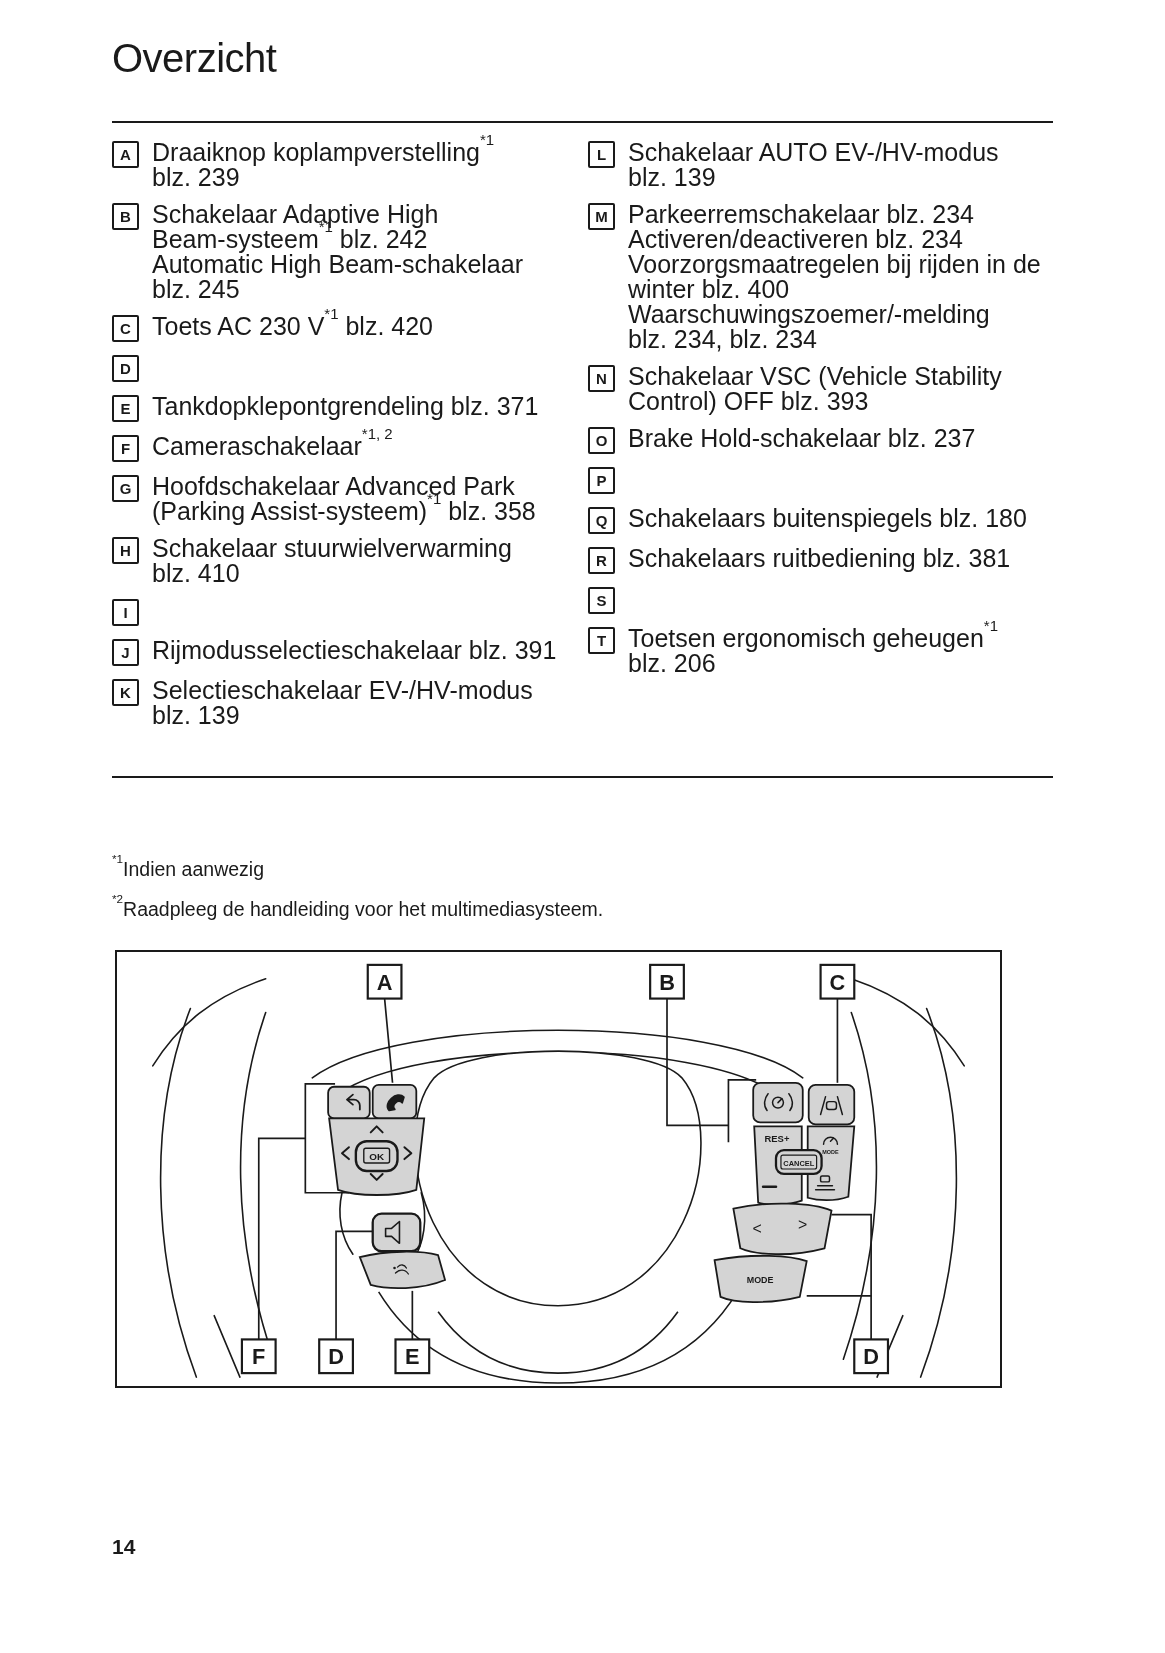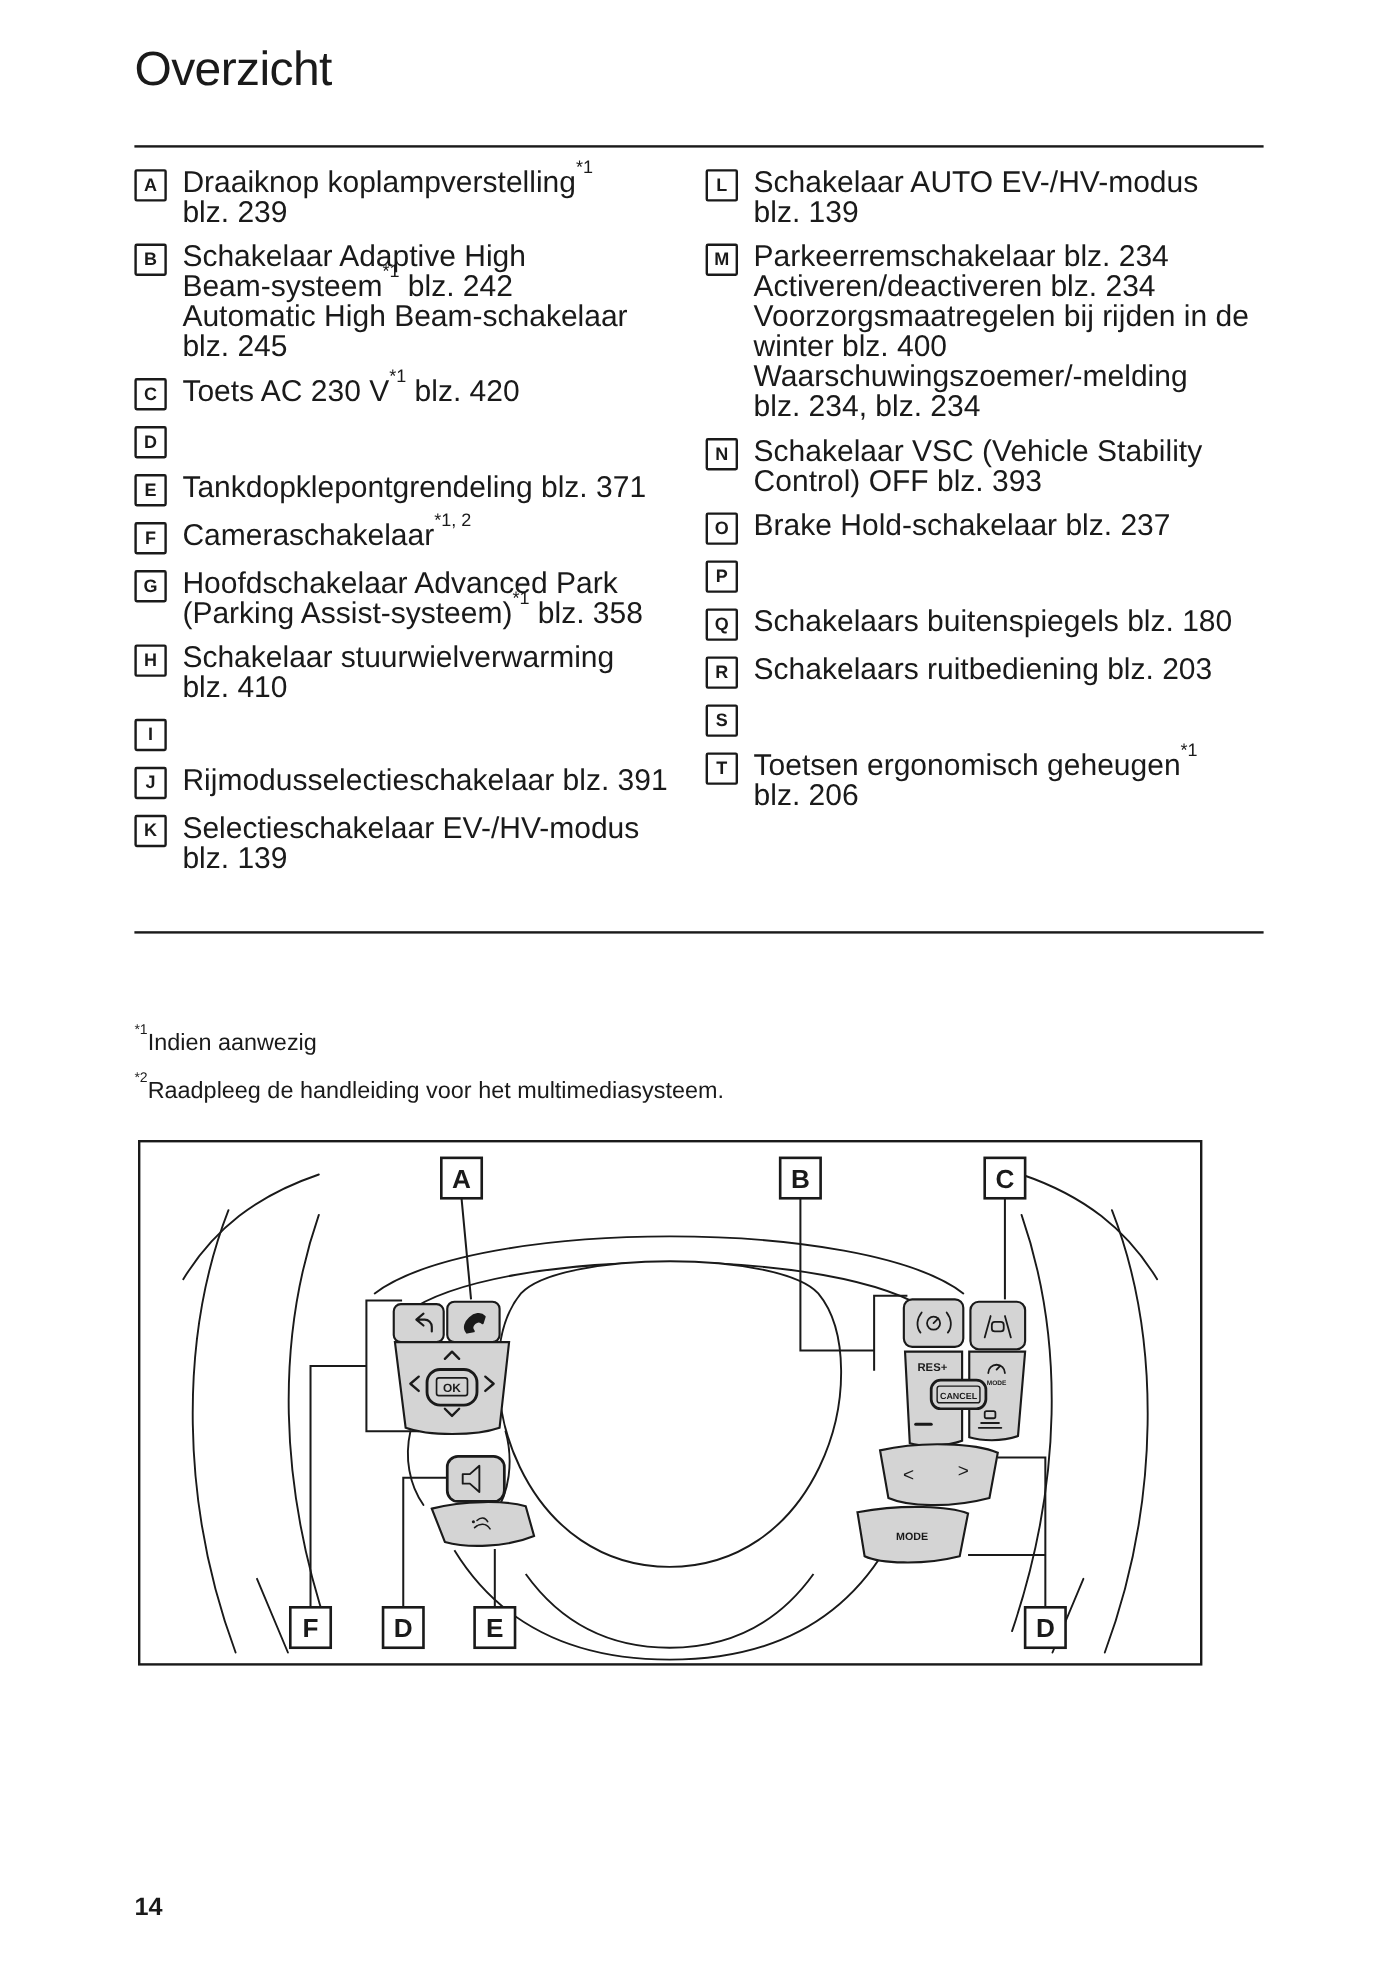--- a/index.html
+++ b/index.html
@@ -18,21 +18,21 @@
   .item-text{margin-left:13px;font-size:25px;line-height:25px;}
   sup{font-size:0.6em;position:relative;top:-0.45em;line-height:0;}
   .footnote{left:112px;font-size:19.5px;line-height:26px;}
   .fn1{top:856px;}
   .fn2{top:896px;}
   .diagram{left:115px;top:950px;width:887px;height:438px;border:2px solid #1a1a1a;box-sizing:border-box;background:#fff;}
   .diagram svg{display:block;}
   svg text{font-family:"Liberation Sans",sans-serif;fill:#1a1a1a;stroke:none;}
   .callout-letter{font-size:22px;font-weight:bold;text-anchor:middle;}
   .btn-label{font-weight:bold;text-anchor:middle;}
-  .page-number{left:112px;top:1578px;font-size:21px;font-weight:bold;}
+  .page-number{left:112px;top:1535px;font-size:21px;font-weight:bold;}
 </style>
 </head>
 <body>
 
 <div class="abs page-title">Overzicht</div>
 <div class="abs rule rule-top"></div>
 
 <div class="abs legend">
   <div class="col-left" id="legend-left">
       <div class="item">
@@ -98,21 +98,21 @@
       </div>
       <div class="item">
         <span class="badge">P</span>
       </div>
       <div class="item">
         <span class="badge">Q</span>
         <div class="item-text">Schakelaars buitenspiegels blz. 180</div>
       </div>
       <div class="item">
         <span class="badge">R</span>
-        <div class="item-text">Schakelaars ruitbediening blz. 203</div>
+        <div class="item-text">Schakelaars ruitbediening blz. 381</div>
       </div>
       <div class="item">
         <span class="badge">S</span>
       </div>
       <div class="item">
         <span class="badge">T</span>
         <div class="item-text">Toetsen ergonomisch geheugen<sup>*1</sup><br>blz. 206</div>
       </div>
     </div>
 </div>

